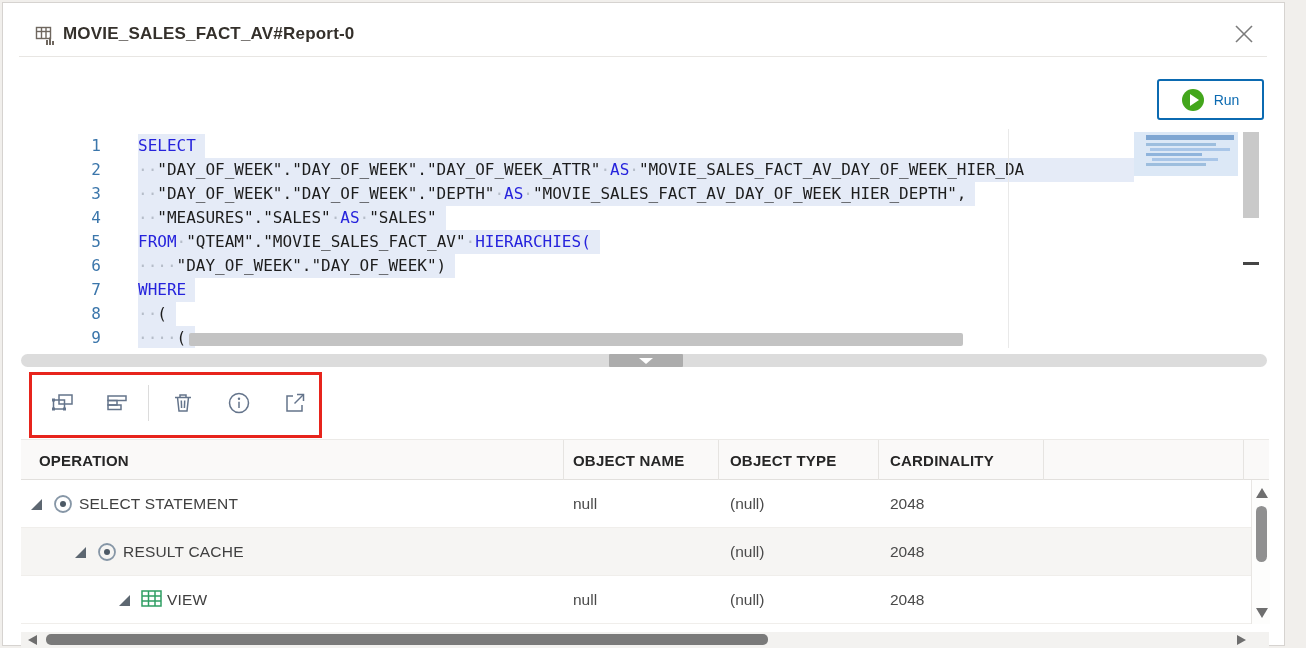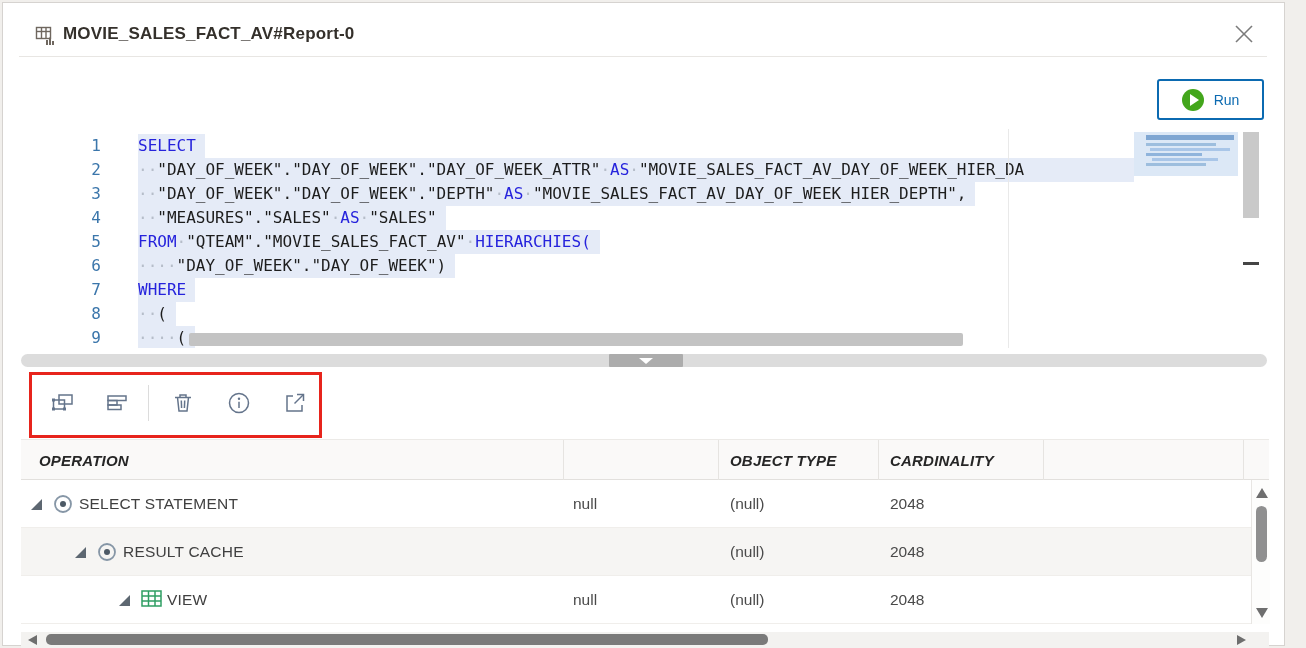--- a/index.html
+++ b/index.html
@@ -66,21 +66,21 @@
               border-top:6px solid #fff; }
 
   
   .tool-icon { position:absolute; top:386px; width:28px; height:28px; cursor:pointer; }
   .tool-divider { position:absolute; left:145px; top:382px; width:1px; height:36px; background:#dcdcdc; }
   .red-box { position:absolute; left:26px; top:369px; width:293px; height:66px;
              border:3px solid #e7241c; pointer-events:none; }
 
   
   .thead { position:absolute; left:18px; top:436px; width:1248px; height:41px; background:#faf9f8;
-           border-top:1px solid #eceae7; border-bottom:1px solid #e2e0dd;font-style:italic; }
+           border-top:1px solid #eceae7; border-bottom:1px solid #e2e0dd; }
   .th { position:absolute; top:0; height:41px; line-height:41px; font-size:15px; font-weight:bold;
         color:#262626; letter-spacing:.2px; }
   .th-div { position:absolute; top:0; width:1px; height:41px; background:#e6e4e1; }
 
   .rows { position:absolute; left:18px; top:477px; width:1230px; }
   .trow { position:relative; height:48px; background:#fff; border-bottom:1px solid #f0eeeb; cursor:pointer; }
   .trow.alt { background:#f6f5f3; }
   .tri { position:absolute; top:19px; width:0; height:0; border-left:11px solid transparent;
          border-bottom:11px solid #5d6771; }
   .ricon { position:absolute; top:14px; }
@@ -218,20 +218,21 @@
     <svg width="28" height="28" viewBox="0 0 28 28" fill="none" stroke="#64748b" stroke-width="1.5">
       <path d="M12 7 H6 V22 H21 V16"></path>
       <path d="M16 5.5 H22.5 V12"></path>
       <line x1="22" y1="6" x2="13.5" y2="14.5"></line>
     </svg>
   </span>
   <div class="red-box"></div>
 
   <div class="thead">
     <span class="th" style="left:18px">OPERATION</span>
+    <span class="th" style="left:552px">OBJECT NAME</span>
     <span class="th" style="left:709px">OBJECT TYPE</span>
     <span class="th" style="left:869px">CARDINALITY</span>
     <span class="th-div" style="left:542px"></span>
     <span class="th-div" style="left:697px"></span>
     <span class="th-div" style="left:857px"></span>
     <span class="th-div" style="left:1022px"></span>
     <span class="th-div" style="left:1222px"></span>
   </div>
 
   <div class="rows" id="plan-rows">

